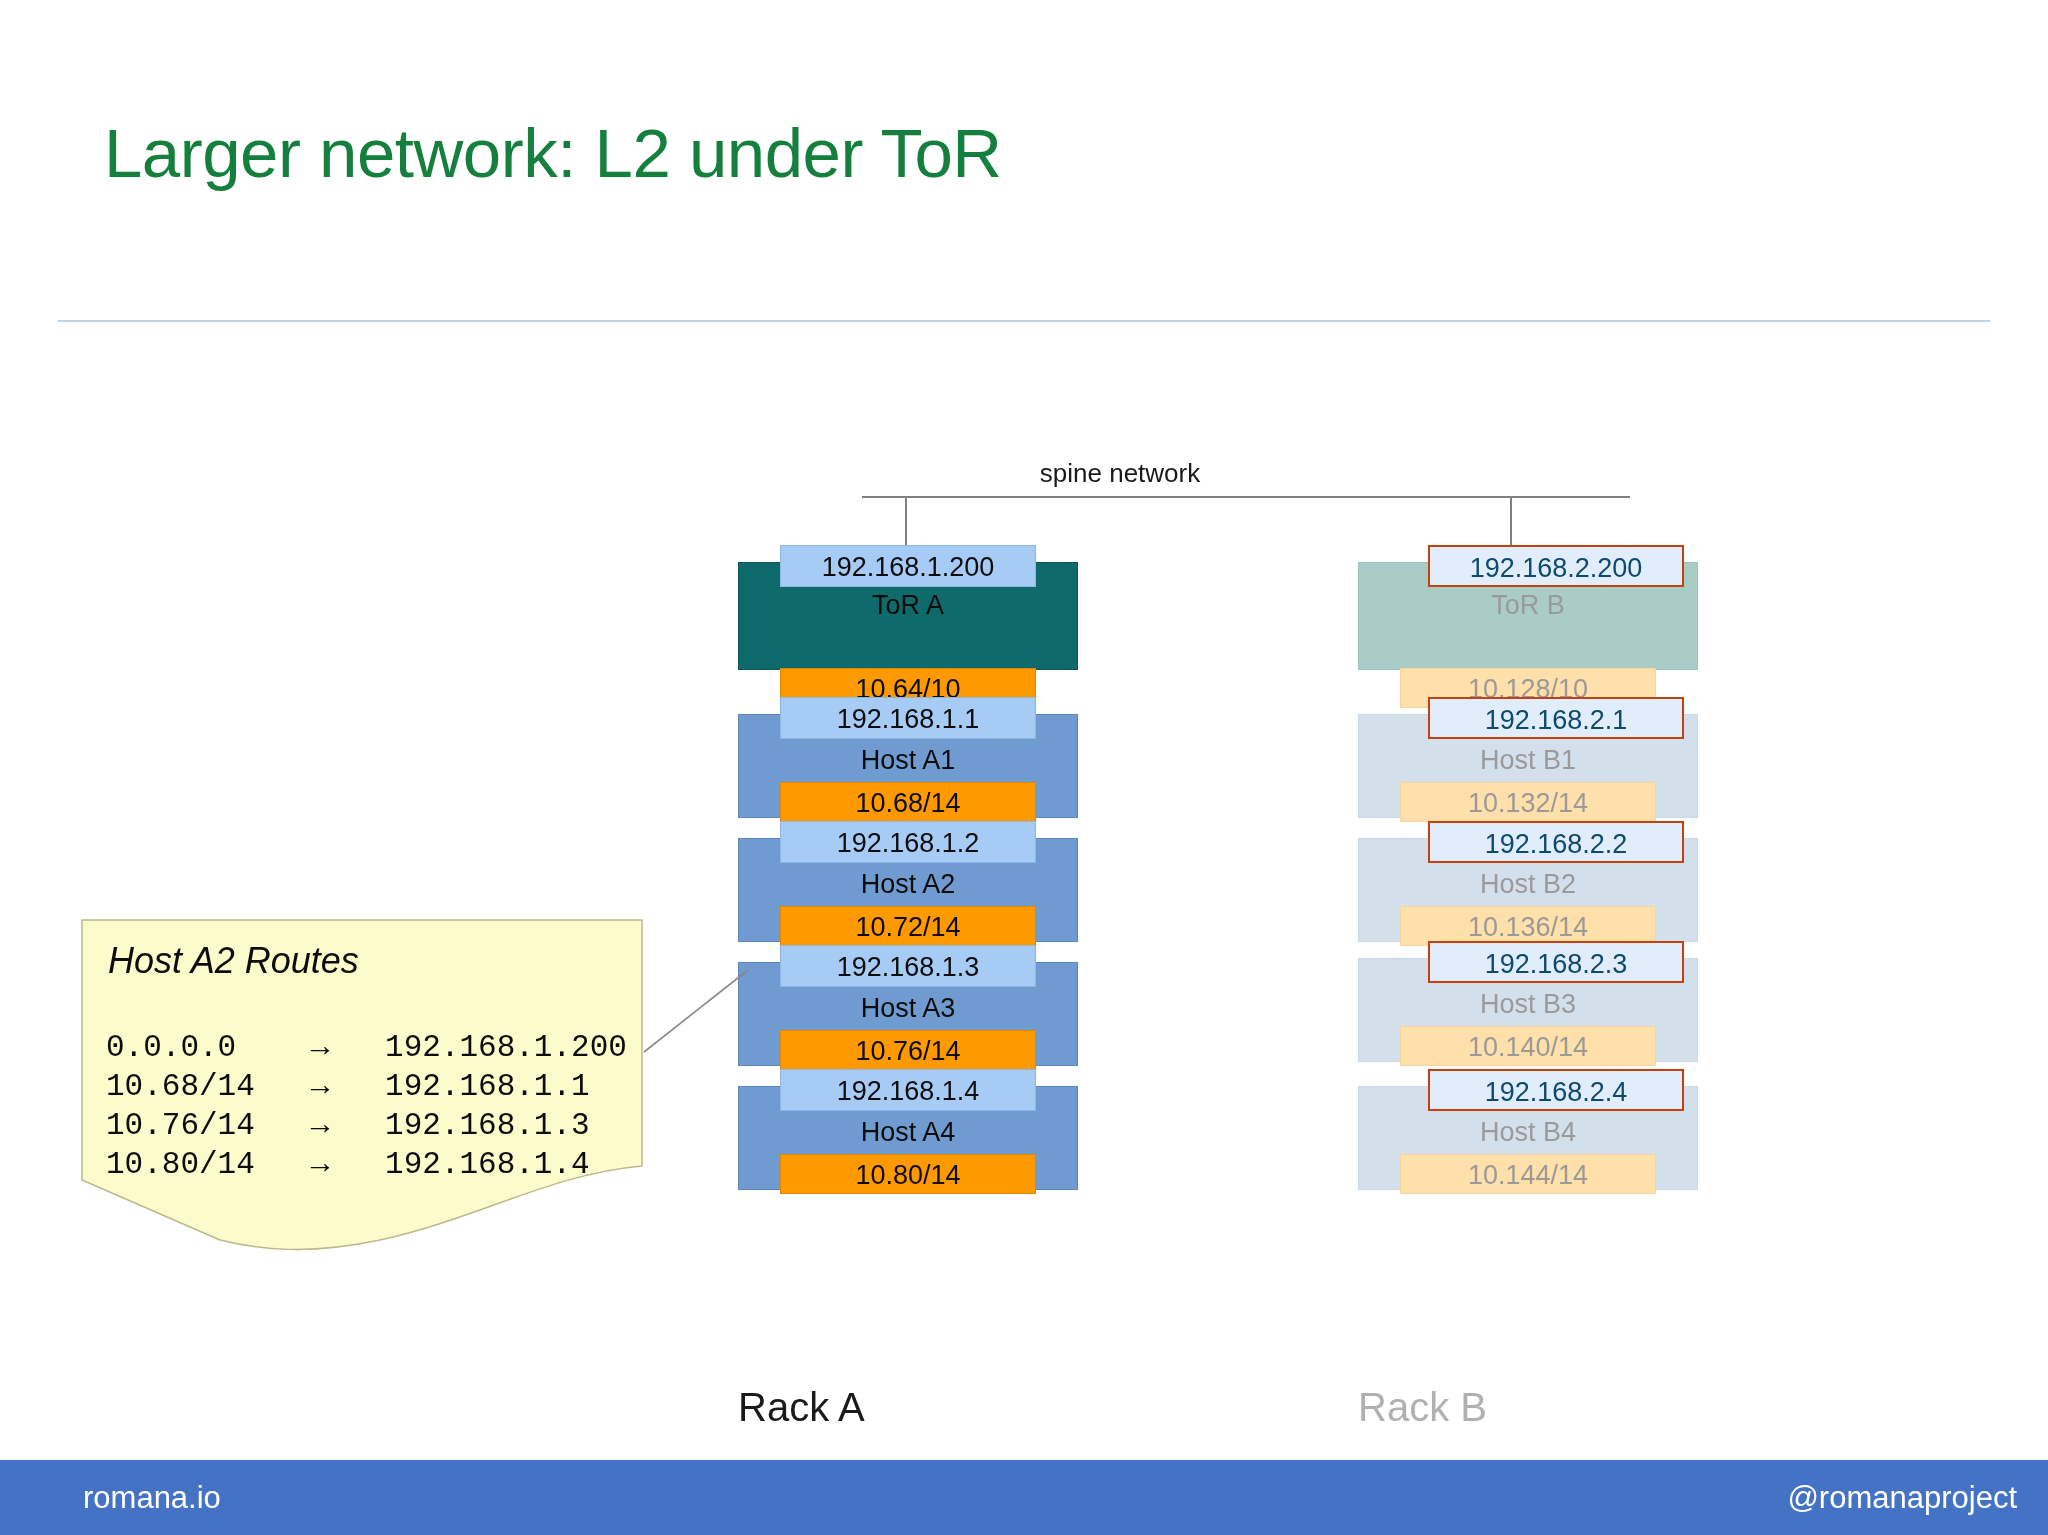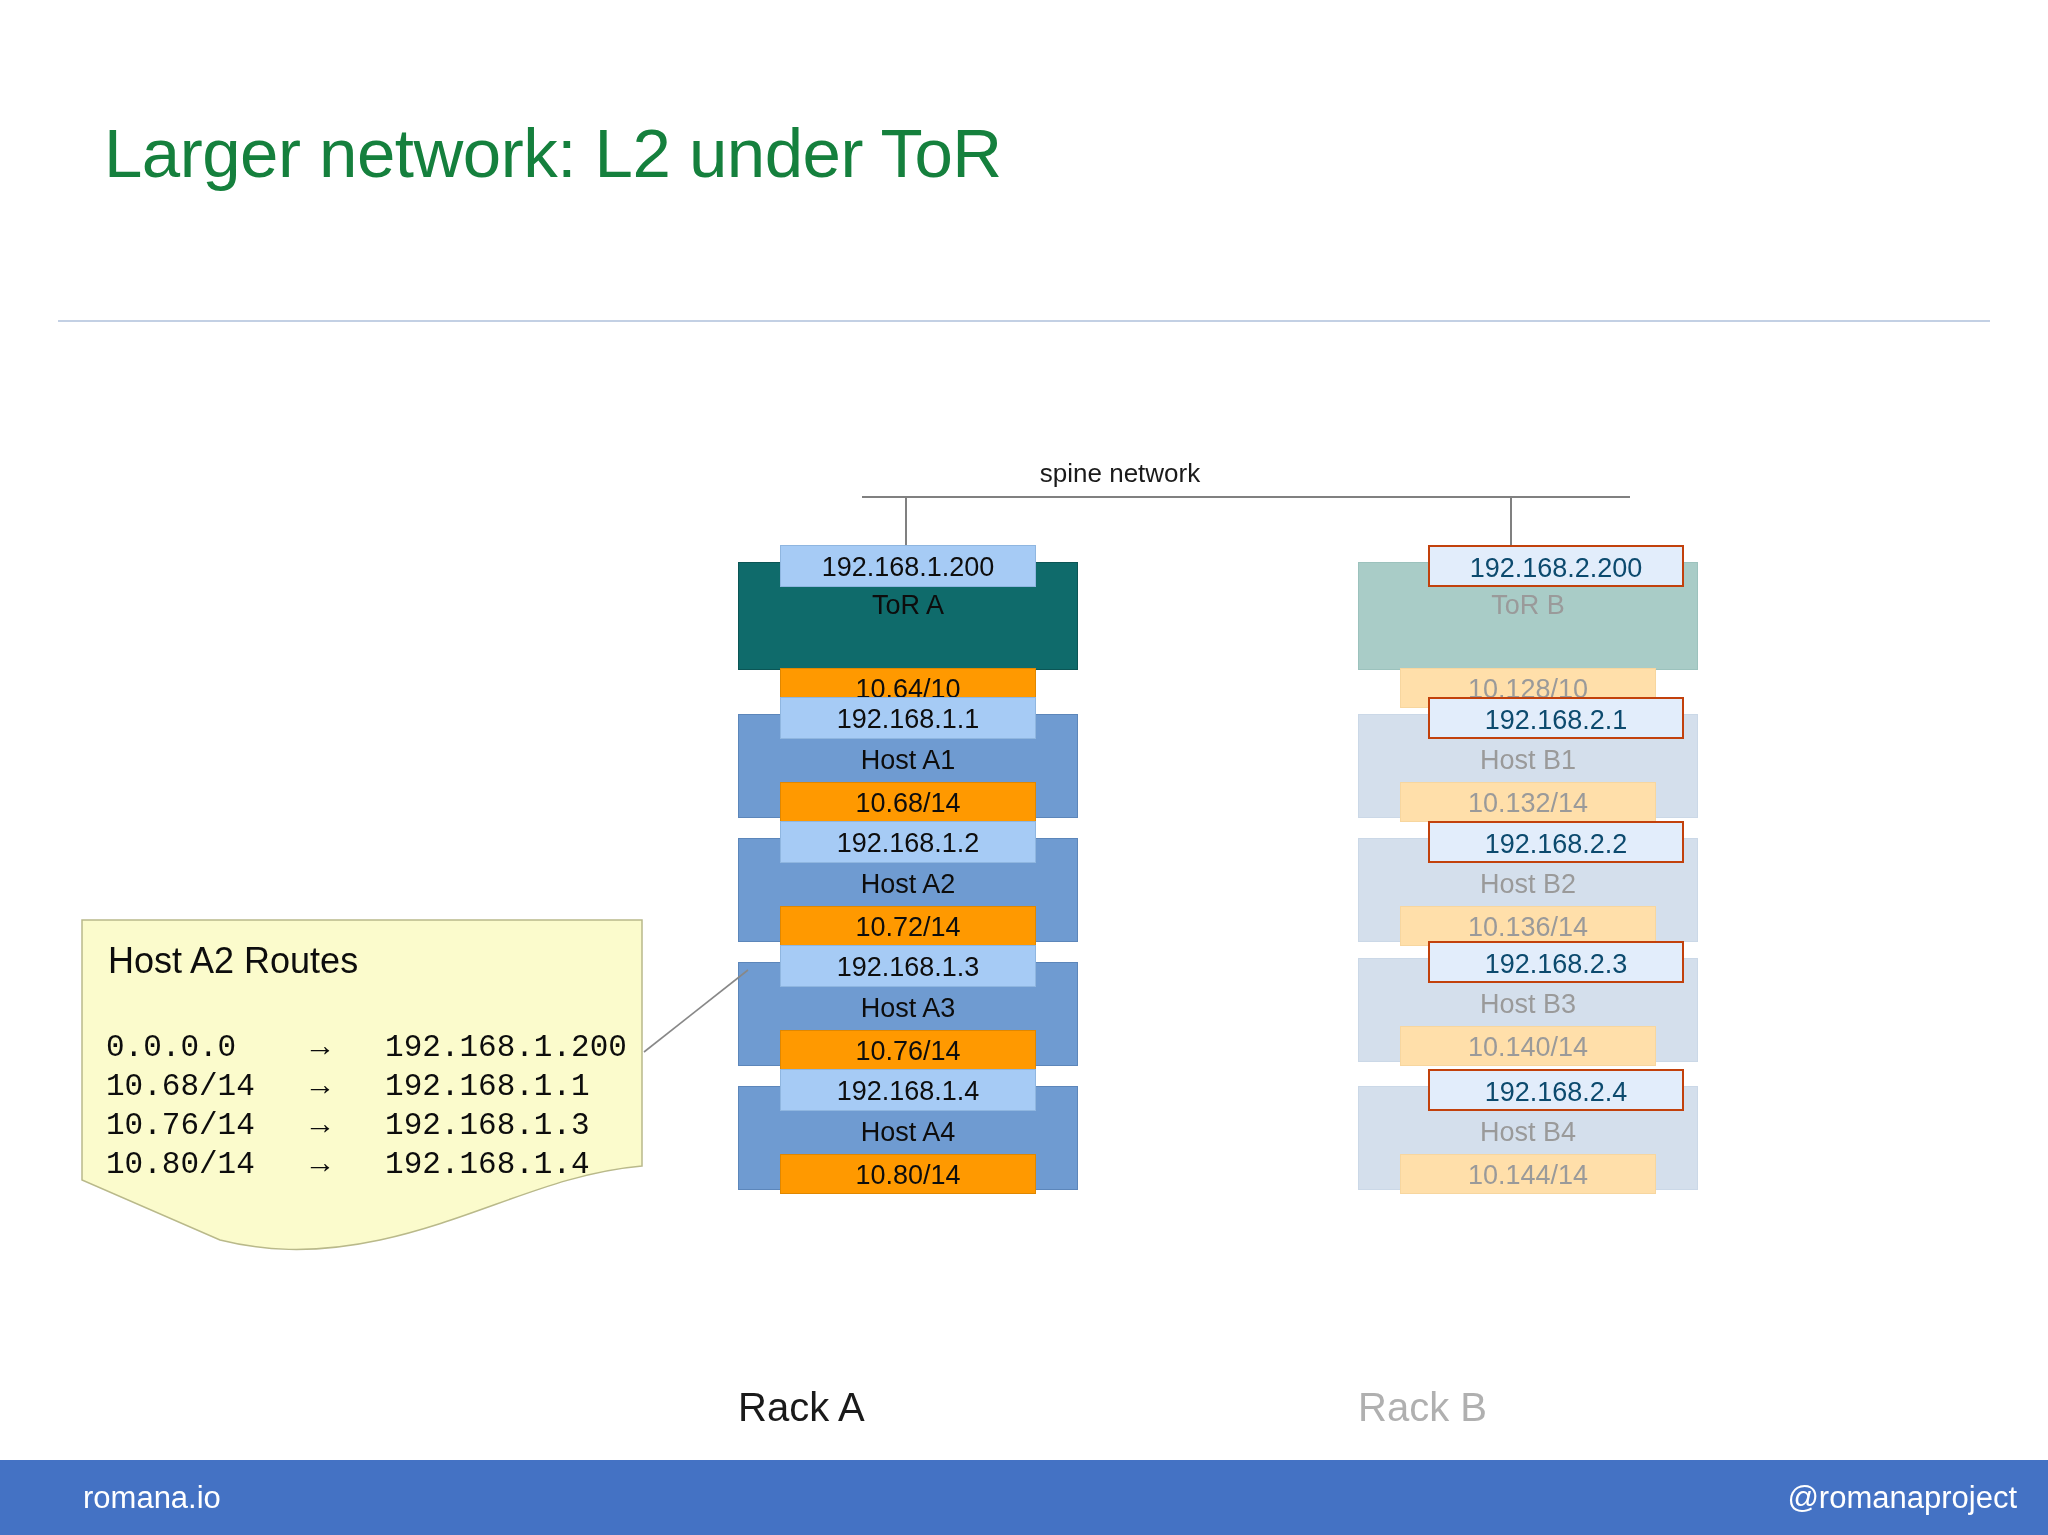--- a/index.html
+++ b/index.html
@@ -194,20 +194,21 @@
   #callout-svg {
     position: absolute;
     left: 0;
     top: 0;
   }
   #callout-title {
     position: absolute;
     left: 28px;
     top: 22px;
     font-size: 36px;
+    font-style: italic;
     color: #0d0d0d;
     white-space: nowrap;
   }
   #callout-routes {
     position: absolute;
     left: 26px;
     top: 110px;
     font-family: "Liberation Mono", monospace;
     font-size: 31px;
     line-height: 39px;

